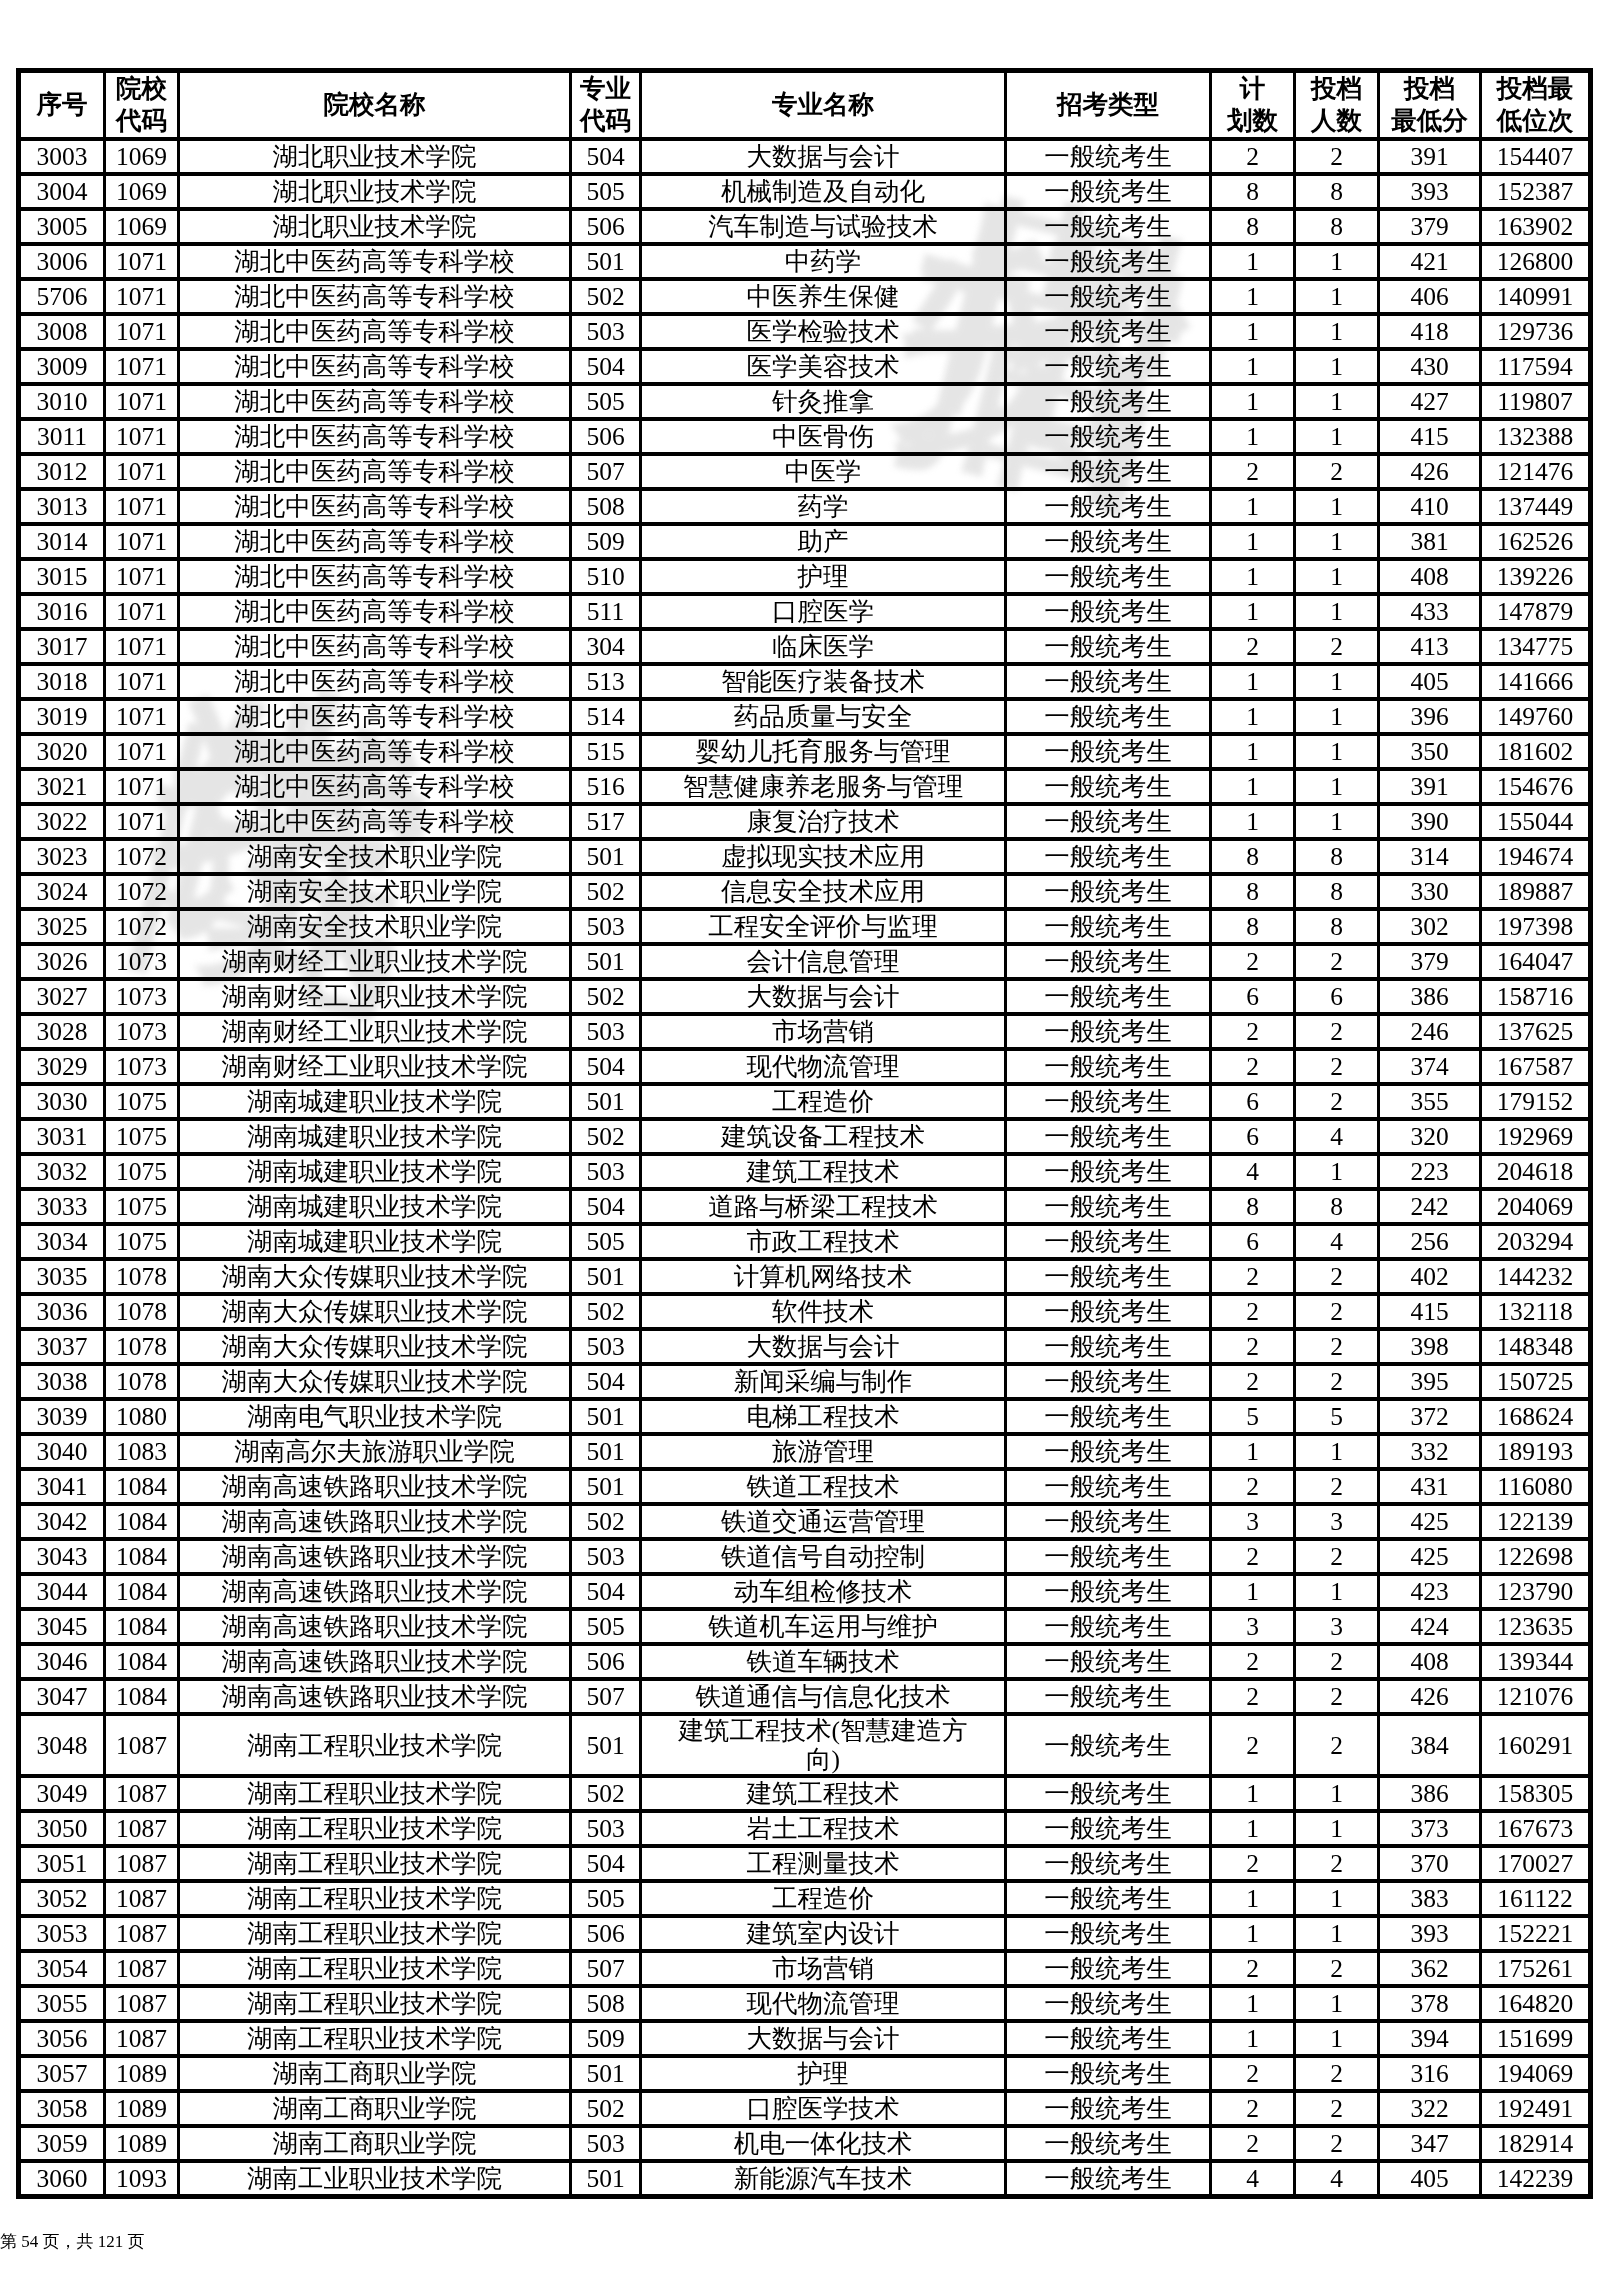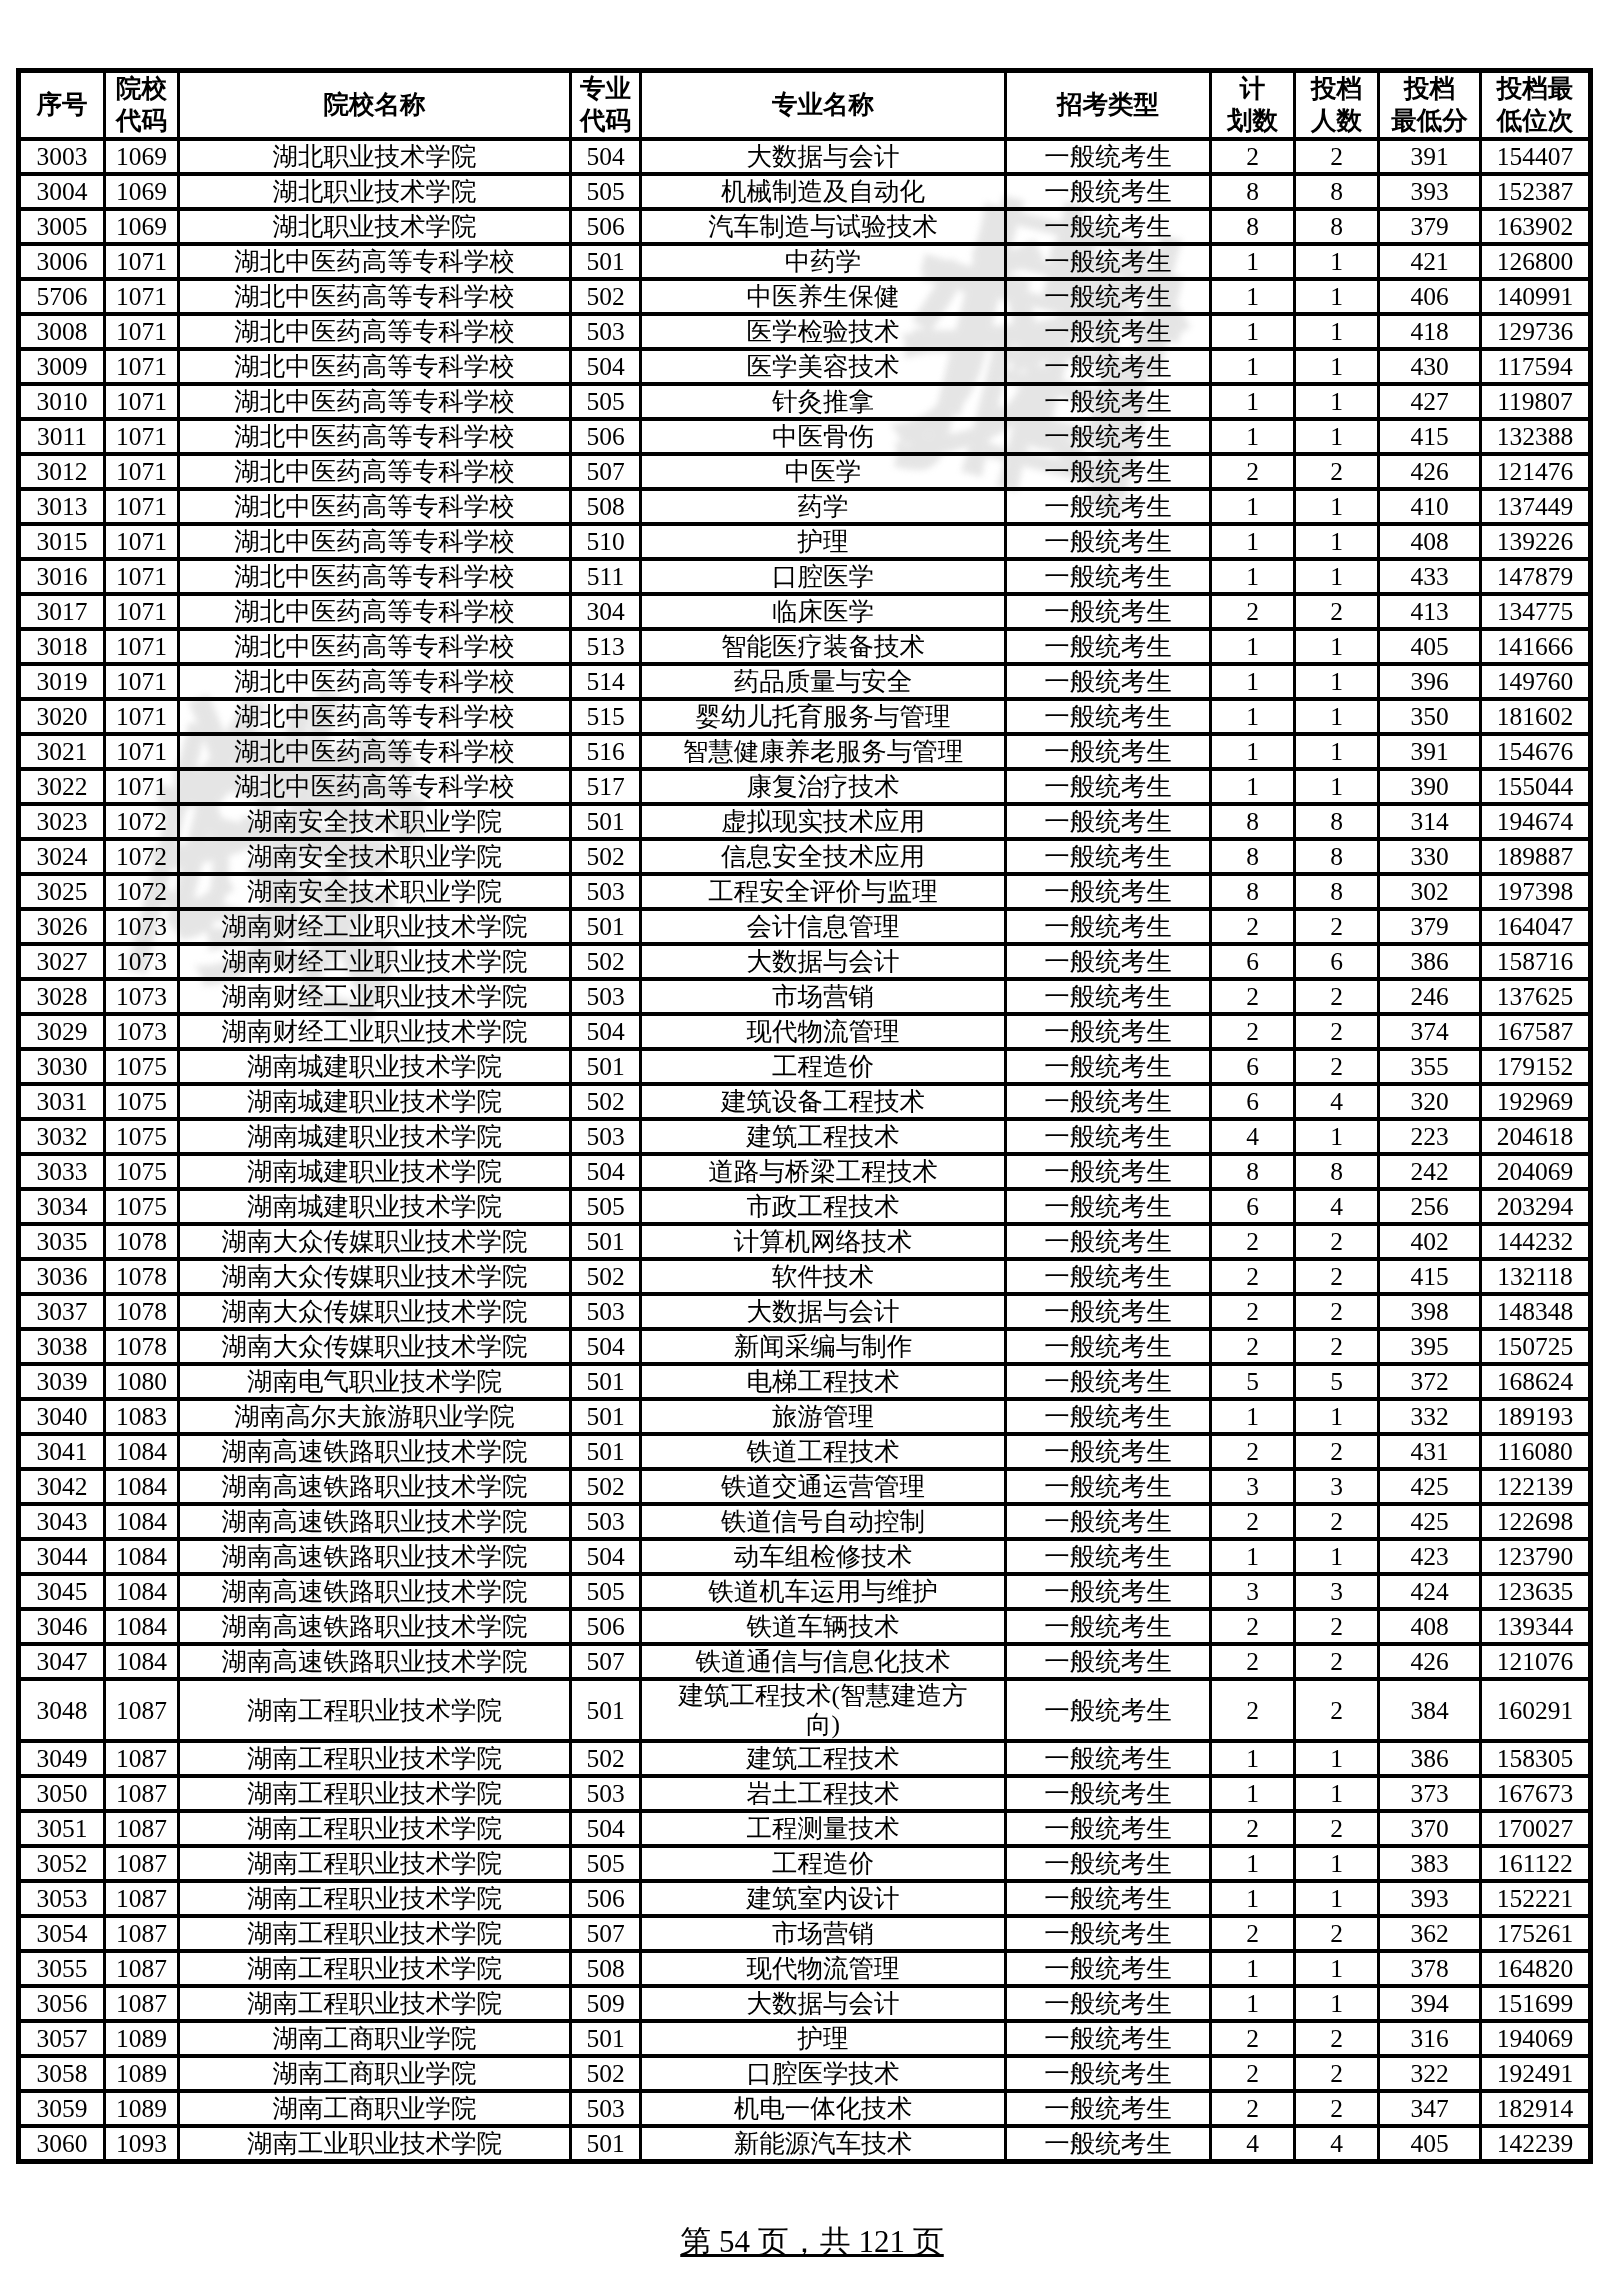--- a/index.html
+++ b/index.html
@@ -71,25 +71,23 @@
   
   td.c2 { padding: 0 14px; margin-left: 11px; }   
   td.c4 { padding: 0 27px; }   
 
   
   .footer {
     position: absolute;
     left: 0;
     top: 2226px;
     width: 100%;
-    text-align: center;
-    font-size: 31px;
+    font-size: 17px;
     line-height: 32px;
     z-index: 1;
-    text-decoration: underline;
   }
 </style>
 </head>
 <body>
 
 <div class="page">
 
   <div class="watermark wm1">贵州省招</div>
   <div class="watermark wm2">生考试院</div>
 
@@ -253,20 +251,32 @@
           <td class="c2">湖北中医药高等专科学校</td>
           <td class="c3">508</td>
           <td class="c4">药学</td>
           <td class="c5">一般统考生</td>
           <td class="c6">1</td>
           <td class="c7">1</td>
           <td class="c8">410</td>
           <td class="c9">137449</td>
         </tr>
         <tr>
+          <td class="c0">3014</td>
+          <td class="c1">1071</td>
+          <td class="c2">湖北中医药高等专科学校</td>
+          <td class="c3">509</td>
+          <td class="c4">助产</td>
+          <td class="c5">一般统考生</td>
+          <td class="c6">1</td>
+          <td class="c7">1</td>
+          <td class="c8">381</td>
+          <td class="c9">162526</td>
+        </tr>
+        <tr>
           <td class="c0">3015</td>
           <td class="c1">1071</td>
           <td class="c2">湖北中医药高等专科学校</td>
           <td class="c3">510</td>
           <td class="c4">护理</td>
           <td class="c5">一般统考生</td>
           <td class="c6">1</td>
           <td class="c7">1</td>
           <td class="c8">408</td>
           <td class="c9">139226</td>

